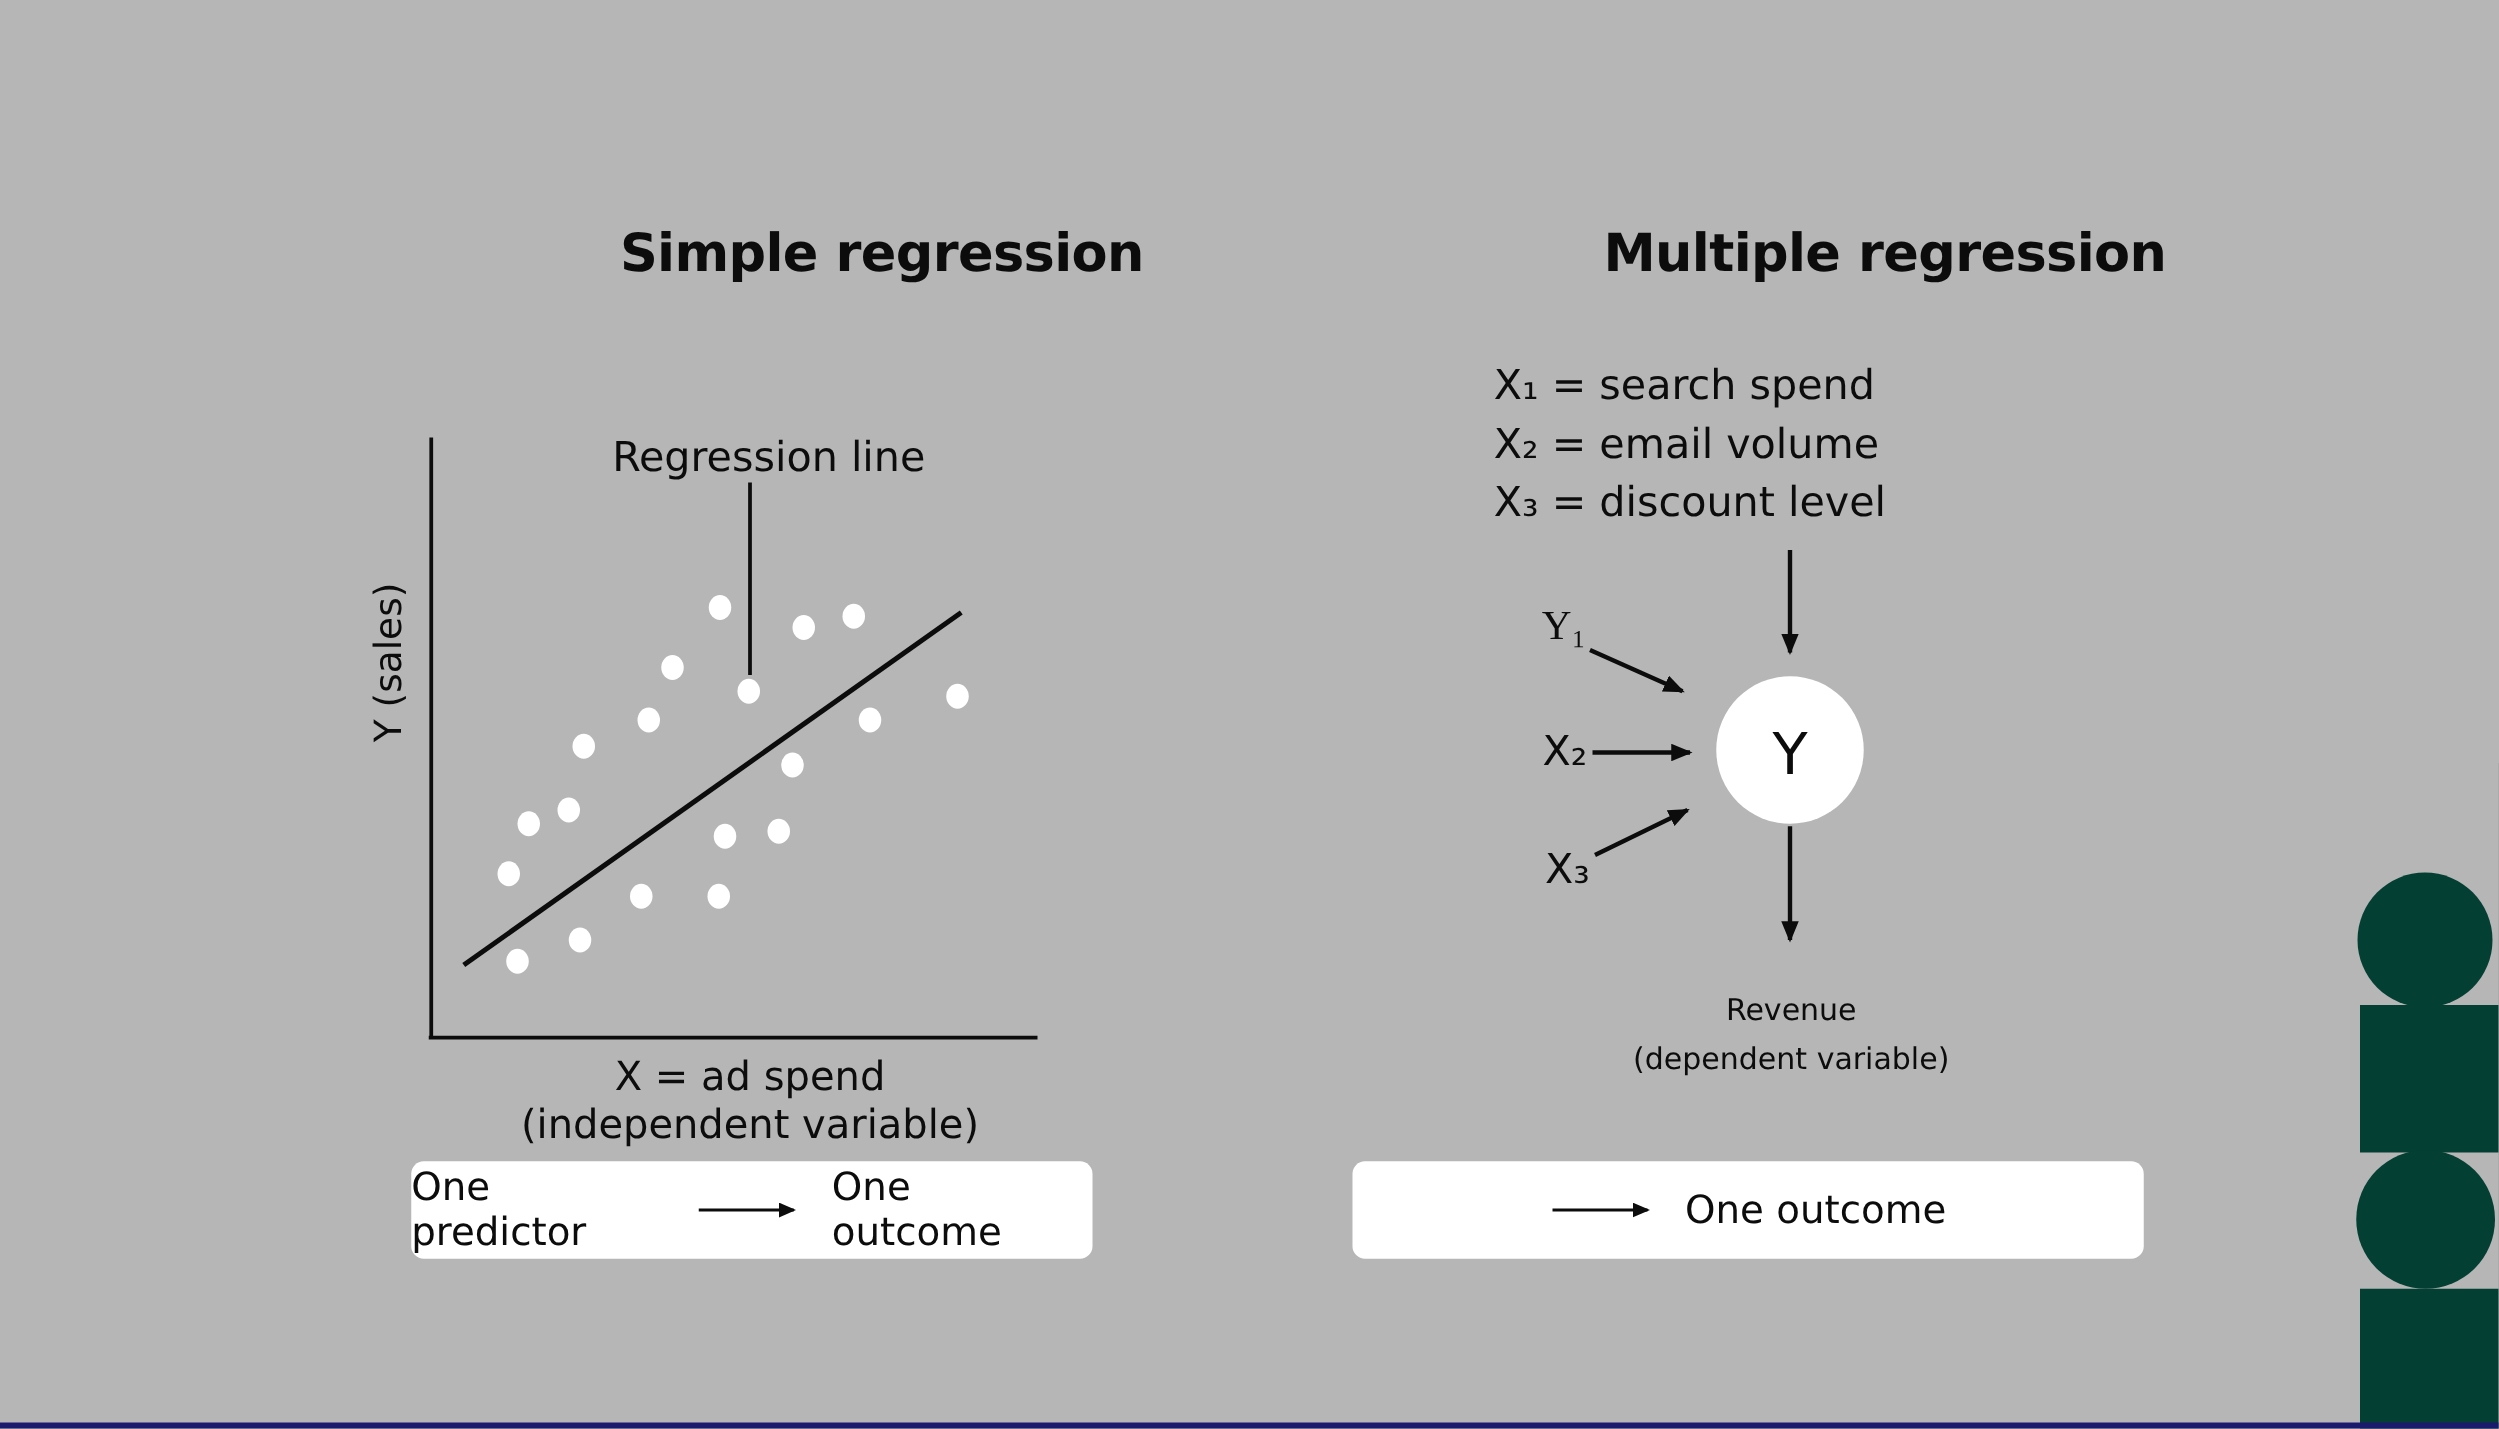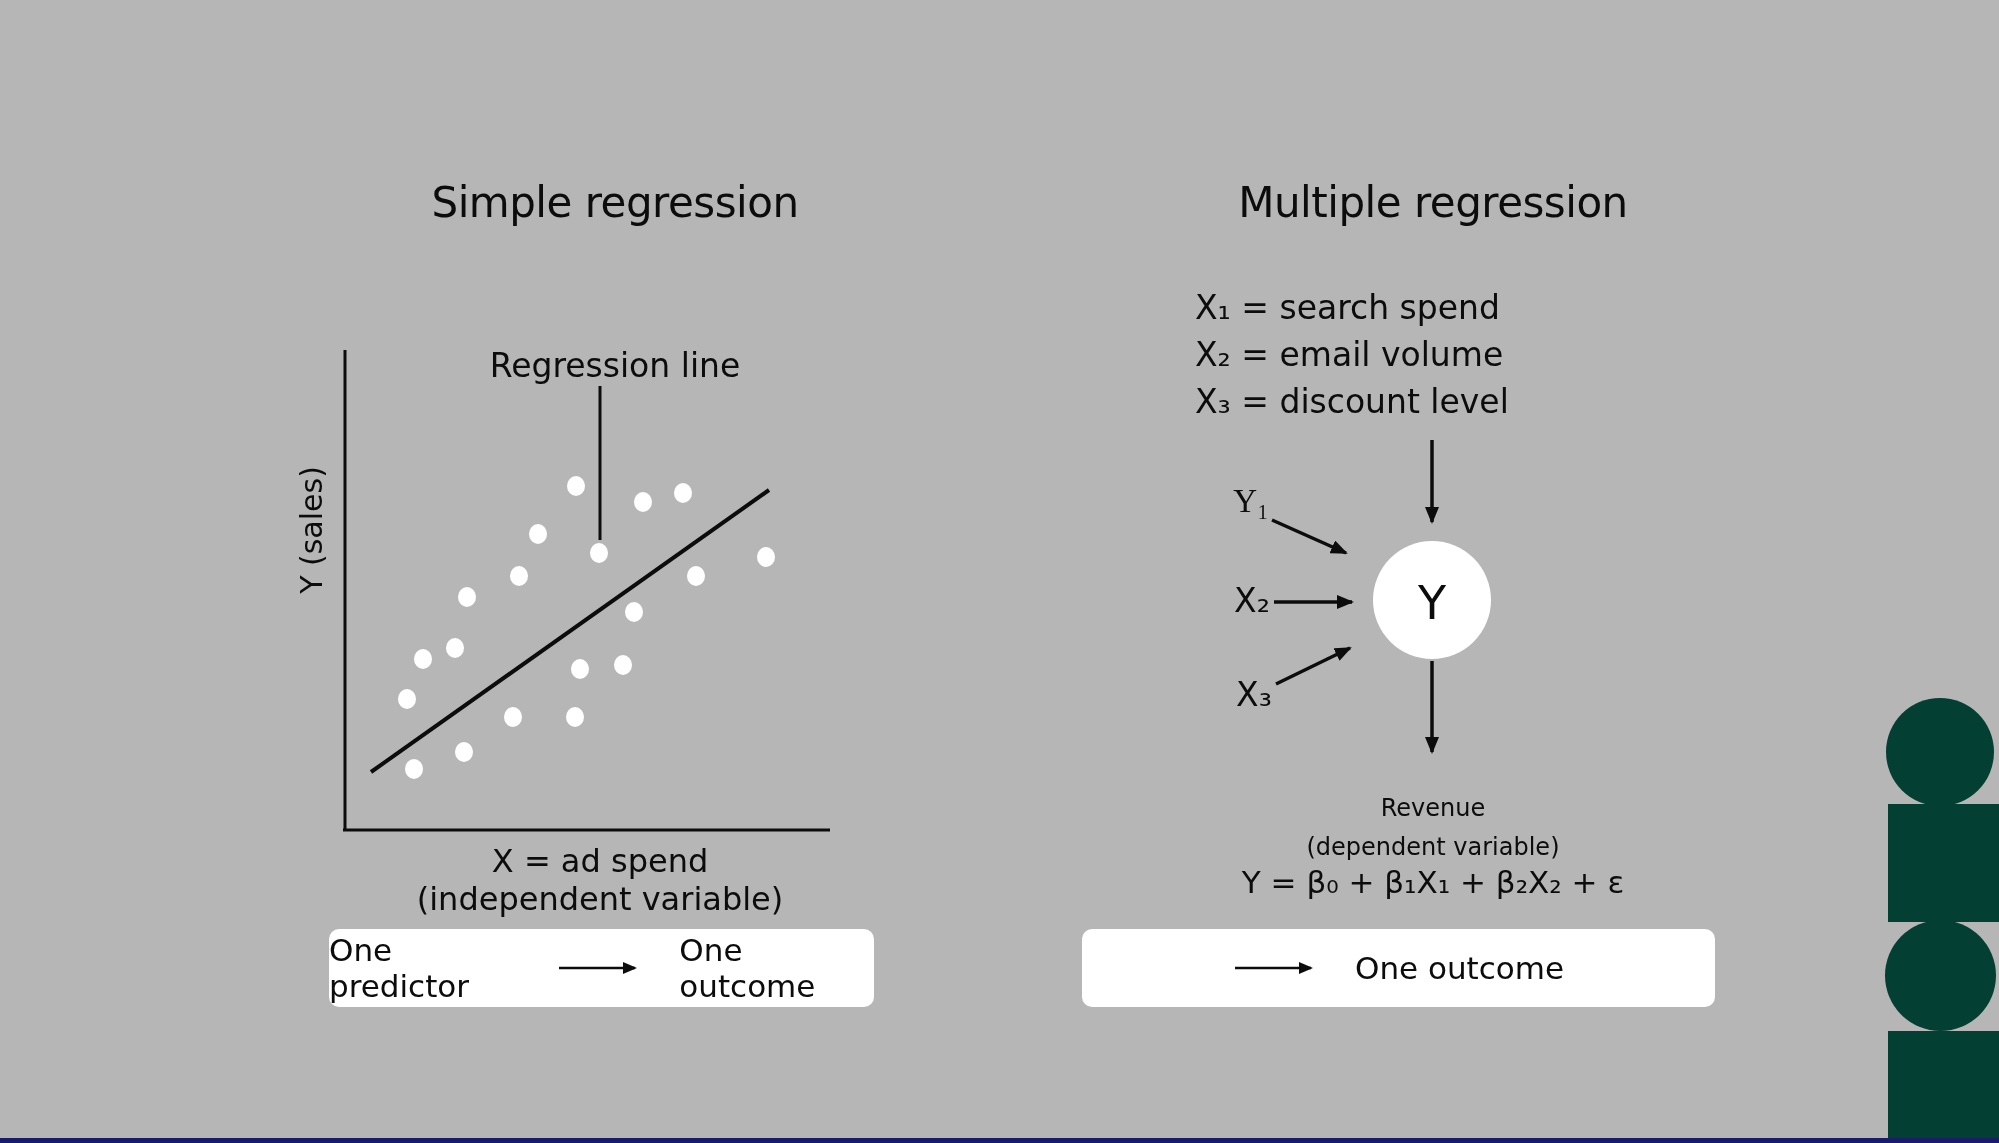--- a/index.html
+++ b/index.html
@@ -3,22 +3,22 @@
 <meta charset="utf-8">
 <style>
   :root{
     --bg:#b6b6b6; --ink:#0c0c0c; --shape:#043f33; --bar:#1b1b6e;
   }
   *{margin:0;padding:0;box-sizing:border-box;}
   html,body{background:#9a9a9a;}
   body{font-family:"DejaVu Sans","Liberation Sans",sans-serif;color:var(--ink);}
   .canvas{position:relative;width:1999px;height:1143px;background:var(--bg);overflow:hidden;}
 
-  .title{position:absolute;top:178px;width:600px;text-align:center;
-         font-size:42px;font-weight:400;letter-spacing:-0.5px;}
+  .title{position:absolute;top:178px;width:600px;text-align:right;
+         font-size:42px;font-weight:700;letter-spacing:-0.5px;}
   .left-title{left:315px;}
   .right-title{left:1133px;}
 
   .scatter{position:absolute;left:330px;top:340px;width:560px;height:500px;}
   .scatter line{stroke:var(--ink);}
   .callout-label{position:absolute;left:380px;top:346px;width:470px;text-align:center;font-size:33px;}
   .y-axis-label{position:absolute;left:192px;top:510px;width:240px;height:40px;line-height:40px;
                 text-align:center;font-size:30px;transform:rotate(-90deg);}
   .x-axis-label{position:absolute;left:340px;top:842px;width:520px;text-align:center;
                 font-size:32px;line-height:38px;}
@@ -32,21 +32,21 @@
   .ah{fill:var(--ink);}
   .input-label{position:absolute;width:120px;text-align:center;font-size:33px;}
   .input-y1{left:1191px;top:483px;font-family:Liberation Serif, serif;}
   .input-x2{left:1192px;top:581px;}
   .input-x3{left:1194px;top:675px;}
   .outcome-block{position:absolute;left:1183px;top:769px;width:500px;text-align:center;
                  font-size:24px;line-height:39px;margin-top:20px;}
   .equation{position:absolute;left:1183px;top:864px;width:500px;text-align:center;font-size:31px;}
 
   .pill{position:absolute;top:929px;height:78px;background:#ffffff;border-radius:10px;
-        display:flex;align-items:center;justify-content:center;gap:30px;font-size:31px;}
+        display:flex;align-items:center;justify-content:center;gap:16px;font-size:31px;}
   .left-pill{left:329px;width:545px;}
   .right-pill{left:1082px;width:633px;}
   .pill svg{flex:0 0 auto;}
   .pill line{stroke:var(--ink);stroke-width:2.5;}
 
   .decor{position:absolute;background:var(--shape);}
   .decor.round{border-radius:50%;}
   .decor-circle-1{left:1886px;top:698px;width:108px;height:108px;}
   .decor-square-1{left:1888px;top:804px;width:111px;height:118px;}
   .decor-circle-2{left:1885px;top:920px;width:111px;height:111px;}
@@ -130,21 +130,20 @@
   </svg>
 
   <div class="input-label input-y1">Y₁</div>
   <div class="input-label input-x2">X₂</div>
   <div class="input-label input-x3">X₃</div>
 
   <div class="outcome-block">
     <div>Revenue</div>
     <div>(dependent variable)</div>
   </div>
-  <div class="equation">Y = β₀ + β₁X₁ + β₂X₂ + ε</div>
 
   <div class="pill right-pill">
     <svg width="92" height="18" viewBox="0 0 92 18">
       <defs>
         <marker id="ahp2" markerUnits="userSpaceOnUse" markerWidth="14" markerHeight="12" refX="12" refY="6" orient="auto">
             <path class="ah" d="M0,0 L14,6 L0,12 z"></path>
           </marker>
       </defs>
       <line x1="2" y1="9" x2="78" y2="9" marker-end="url(#ahp2)"></line>
     </svg>

